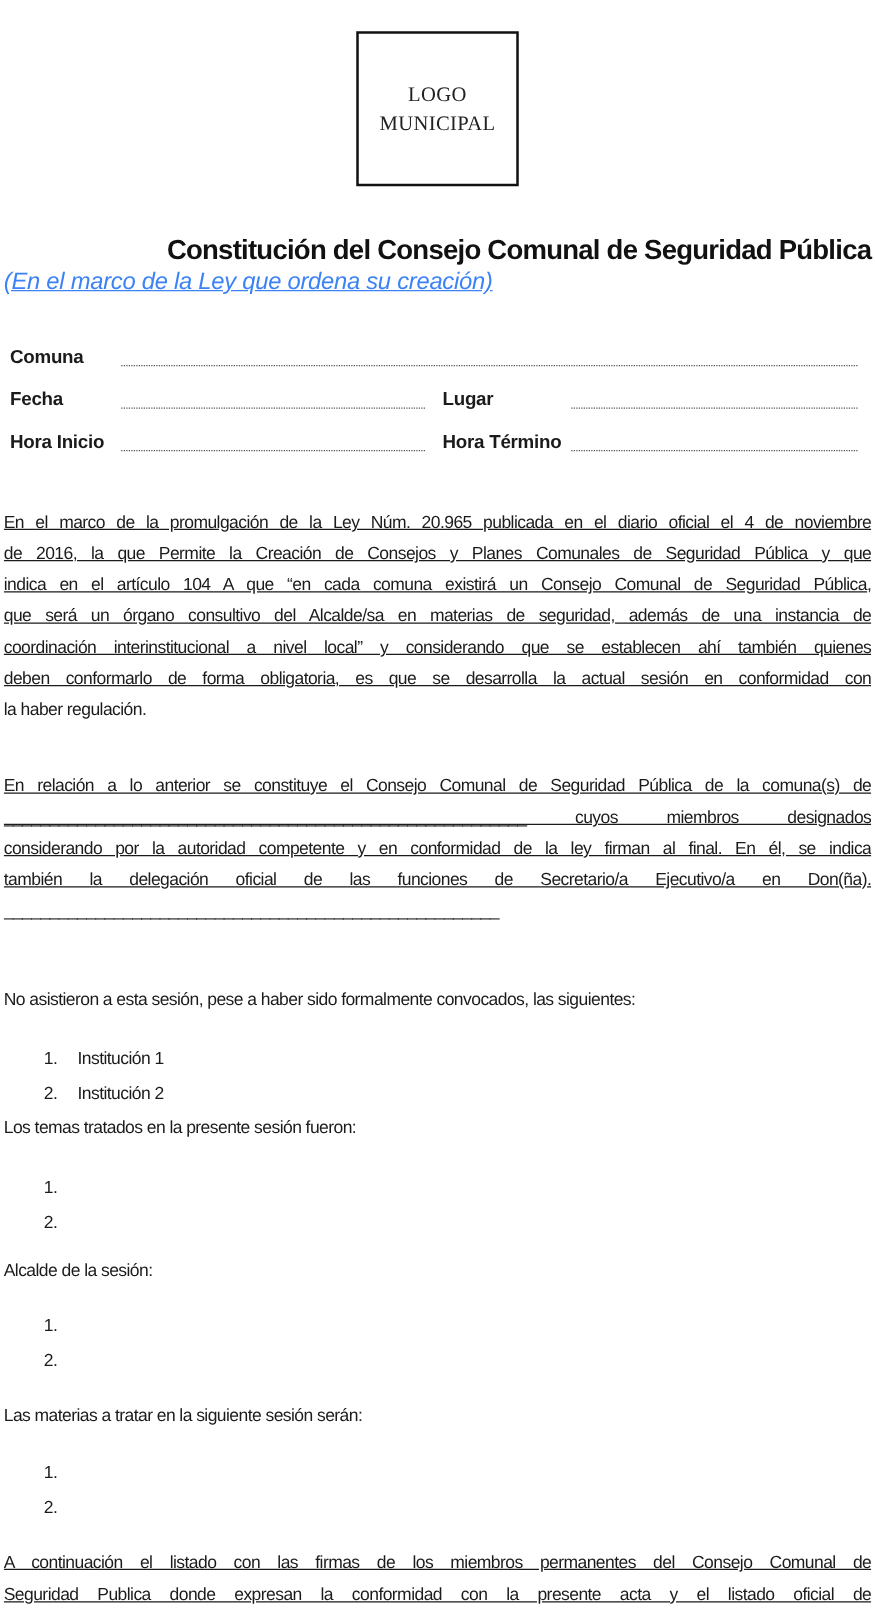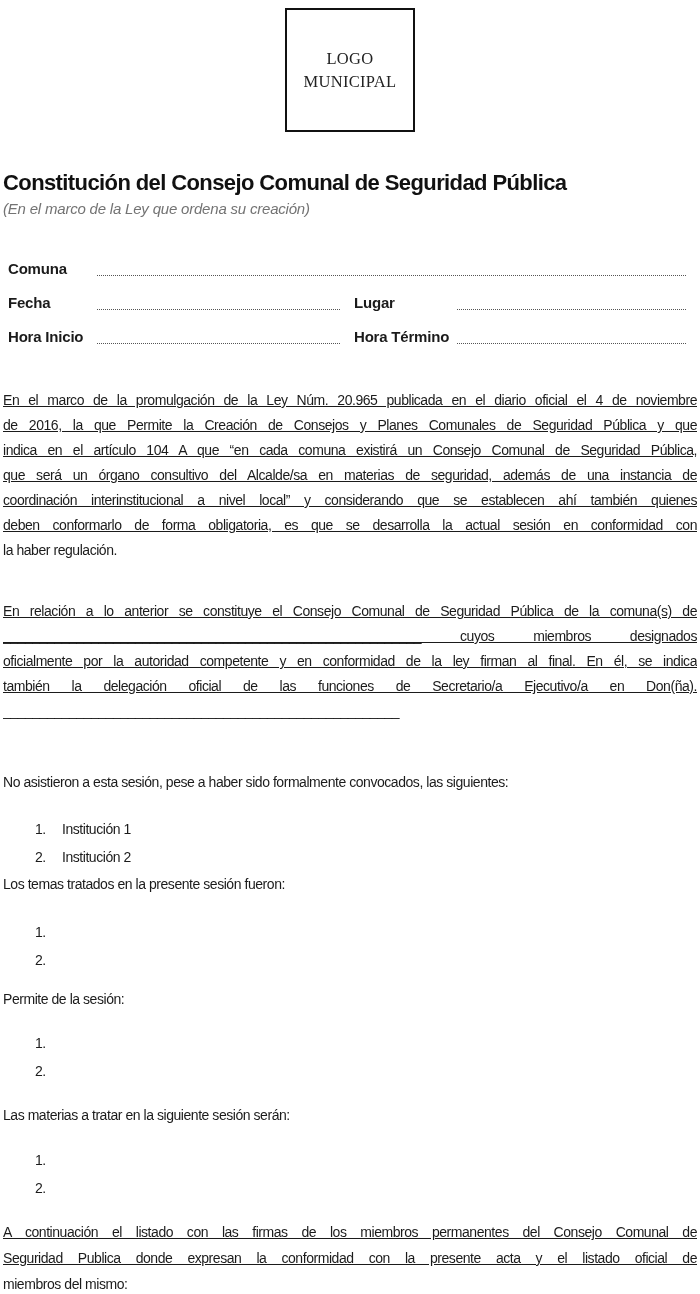--- a/index.html
+++ b/index.html
@@ -2,41 +2,41 @@
 <html lang="es"><head>
 <meta charset="utf-8">
 <style>
   * { margin: 0; padding: 0; box-sizing: border-box; }
   html, body { background: #ffffff; }
   body {
     width: 700px; height: 1294px; overflow: hidden;
     font-family: "Liberation Sans", "DejaVu Sans", sans-serif;
     color: #1b1b1b;
   }
-  .page { width: 700px; height: 1294px; padding: 0 3px; overflow: hidden; }
+  .page { width: 700px; height: 1294px; padding: 17px 3px; overflow: hidden; }
 
   
   .logo-box {
     width: 130px; height: 124px; margin: 8px auto 0 auto;
     border: 2px solid #111;
     display: flex; flex-direction: column; align-items: center; justify-content: center;
     font-family: "Liberation Serif", "DejaVu Serif", serif;
     font-size: 16.5px; line-height: 23px; color: #222; letter-spacing: 0.3px;
   }
 
   
   .doc-title {
     margin-top: 37px;
     font-size: 22px; font-weight: bold; line-height: 27px;
-    letter-spacing: -0.6px; color: #111;
+    letter-spacing: -0.6px; color: #111; text-align: right;
   }
   .doc-subtitle {
     margin-top: 3px;
-    font-size: 15px; font-style: italic; line-height: 20px;
-    letter-spacing: -0.2px; color: #737373;
+    font-size: 19px; font-style: italic; line-height: 20px;
+    letter-spacing: -0.2px; color: #3b82f6; text-decoration: underline;
   }
 
   
   .form { margin-top: 29px; padding-left: 5px; padding-right: 11px; font-weight: bold; }
   .form-row {
     display: grid; height: 34px;
     grid-template-columns: 89px 243px 14px 103px 1fr;
     align-items: end;
   }
   .form-label {
@@ -117,21 +117,21 @@
     <div class="pline j">indica en el artículo 104 A que “en cada comuna existirá un Consejo Comunal de Seguridad Pública,</div>
     <div class="pline j">que será un órgano consultivo del Alcalde/sa en materias de seguridad, además de una instancia de</div>
     <div class="pline j">coordinación interinstitucional a nivel local” y considerando que se establecen ahí también quienes</div>
     <div class="pline j">deben conformarlo de forma obligatoria, es que se desarrolla la actual sesión en conformidad con</div>
     <div class="pline jl">la haber regulación.</div>
   </div>
 
   <div class="para para2">
     <div class="pline j">En relación a lo anterior se constituye el Consejo Comunal de Seguridad Pública de la comuna(s) de</div>
     <div class="pline j">_________________________________________________________ cuyos miembros designados</div>
-    <div class="pline j">oficialmente por la autoridad competente y en conformidad de la ley firman al final. En él, se indica</div>
+    <div class="pline j">considerando por la autoridad competente y en conformidad de la ley firman al final. En él, se indica</div>
     <div class="pline j">también la delegación oficial de las funciones de Secretario/a Ejecutivo/a en Don(ña).</div>
     <div class="pline jl">______________________________________________________</div>
   </div>
 
   <div class="lead absent-heading">No asistieron a esta sesión, pese a haber sido formalmente convocados, las siguientes:</div>
   <div class="doc-list list-institutions">
     <div class="doc-li">
       <span class="li-num">1.</span><span>Institución 1</span>
     </div>
     <div class="doc-li">
@@ -142,21 +142,21 @@
   <div class="lead topics-heading">Los temas tratados en la presente sesión fueron:</div>
   <div class="doc-list list-topics">
     <div class="doc-li">
       <span class="li-num">1.</span><span></span>
     </div>
     <div class="doc-li">
       <span class="li-num">2.</span><span></span>
     </div>
   </div>
 
-  <div class="lead agreements-heading">Permite de la sesión:</div>
+  <div class="lead agreements-heading">Alcalde de la sesión:</div>
   <div class="doc-list list-agreements">
     <div class="doc-li">
       <span class="li-num">1.</span><span></span>
     </div>
     <div class="doc-li">
       <span class="li-num">2.</span><span></span>
     </div>
   </div>
 
   <div class="lead materias-heading">Las materias a tratar en la siguiente sesión serán:</div>

